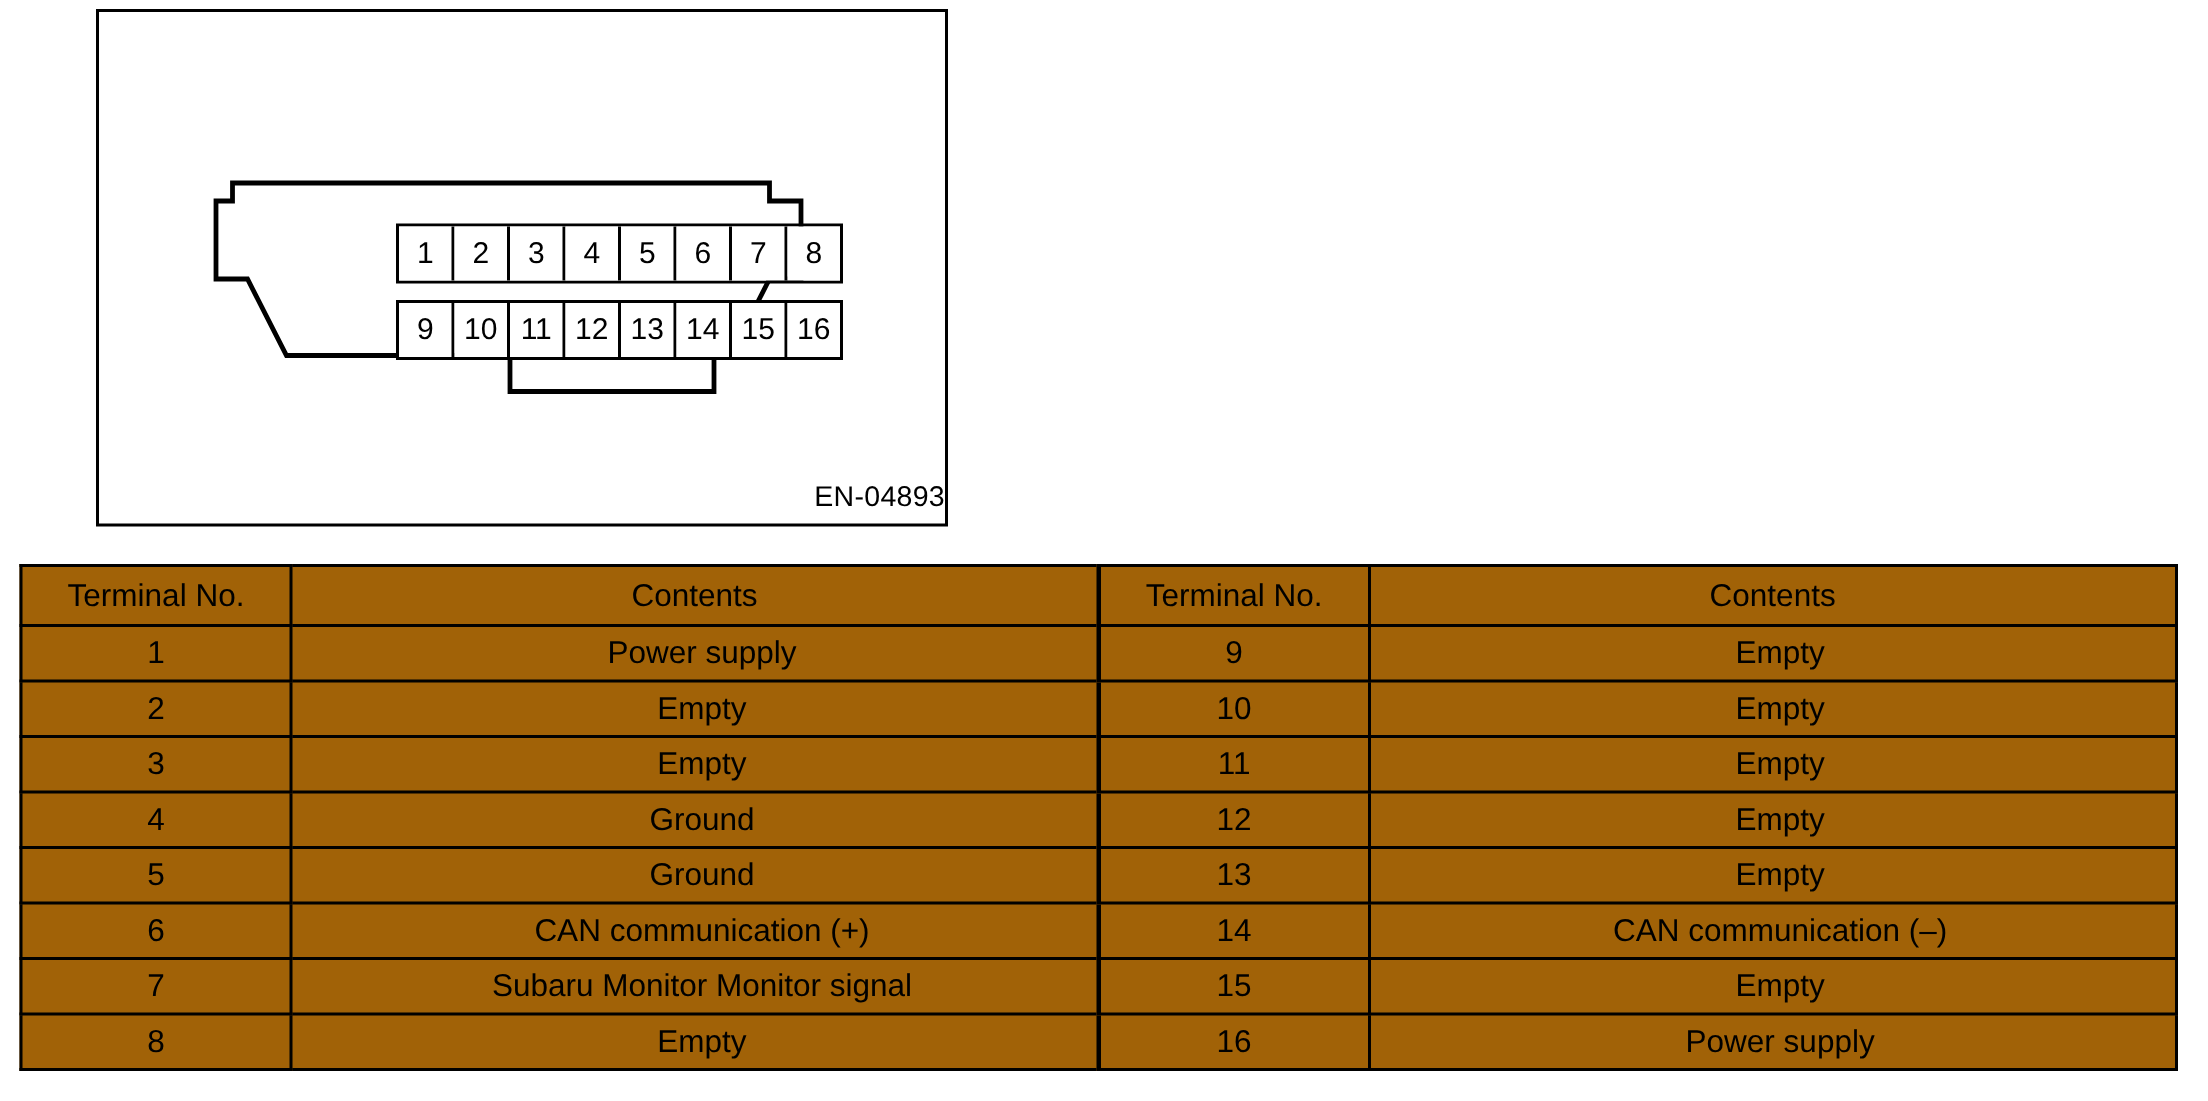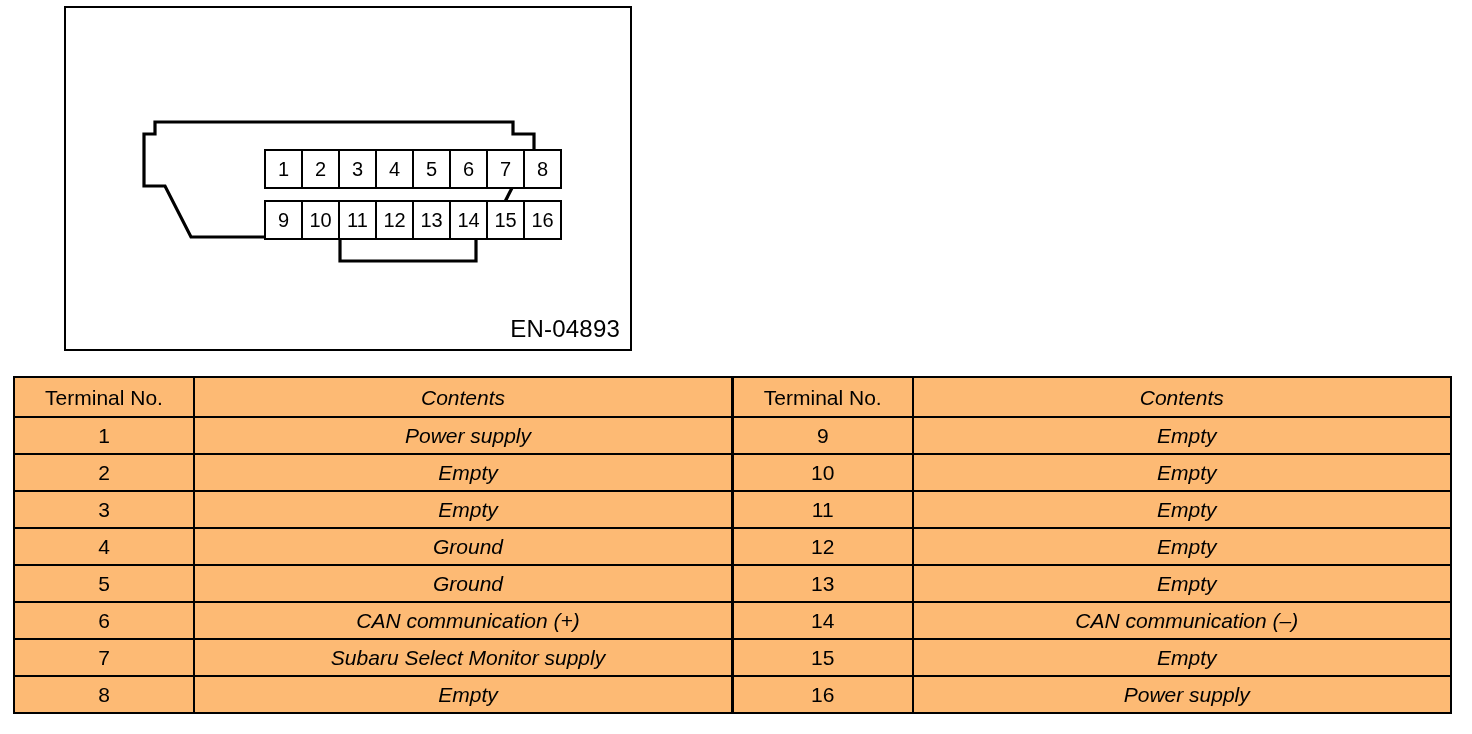--- a/index.html
+++ b/index.html
@@ -11,52 +11,52 @@
     -webkit-font-smoothing:none;
   }
 
   
   #figure-panel{
     position:absolute;left:64px;top:6px;width:568px;height:345px;
     border:2px solid #000;background:#fff;box-sizing:border-box;
   }
   #connector-svg{position:absolute;left:76px;top:112px;}
   #figure-caption{
-    position:absolute;right:10px;bottom:6px;
-    font-size:24px;letter-spacing:.2px;white-space:nowrap;text-align:right;
+    position:absolute;right:0;bottom:6px;
+    font-size:19px;letter-spacing:.2px;white-space:nowrap;text-align:right;
   }
 
   
   .pin-grid{position:absolute;left:198px;top:141px;}
   .pin-row{display:flex;}
   .pin-row.top{border:2px solid #000;border-bottom:2px solid #000;}
   .pin-row.bottom{border:2px solid #000;}
   .pin-gap{height:11px;}
   .pin-cell{
     width:35px;height:36px;
     border-right:2px solid #000;
     display:flex;align-items:center;justify-content:center;
     font-size:20px;line-height:1;background:#fff;
     box-sizing:content-box;
   }
   .pin-cell:last-child{border-right:none;}
 
   
   #terminal-table{
     position:absolute;left:13px;top:376px;width:1439px;
-    border-collapse:collapse;table-layout:fixed;background:#fdba74;
+    border-collapse:collapse;table-layout:fixed;background:#a16207;
   }
   #terminal-table td,#terminal-table th{
     border:2px solid #000;padding:0 0 0 0;height:37px;
     font-weight:normal;font-size:21px;line-height:1;
     box-sizing:border-box;
   }
   #terminal-table th{height:40px;text-align:center;}
   .col-term{width:180px;text-align:center;}
-  .col-cont{text-align:left;font-style:italic;}
+  .col-cont{text-align:left;}
   .col-cont .cell-text{padding-left:10px;display:block;text-align:center;}
   .mid-sep{border-left-width:3px!important;}
 </style>
 </head>
 <body>
 
 <div id="figure-panel">
 
   <svg id="connector-svg" width="420" height="155" viewBox="0 0 420 155">
     <path d="M 13 14
@@ -171,21 +171,21 @@
           <span class="cell-text">CAN communication (+)</span>
         </td>
       <td class="col-term mid-sep">14</td>
       <td class="col-cont">
           <span class="cell-text">CAN communication (–)</span>
         </td>
     </tr>
     <tr>
       <td class="col-term">7</td>
       <td class="col-cont">
-          <span class="cell-text">Subaru Select Monitor supply</span>
+          <span class="cell-text">Subaru Monitor Monitor signal</span>
         </td>
       <td class="col-term mid-sep">15</td>
       <td class="col-cont">
           <span class="cell-text">Empty</span>
         </td>
     </tr>
     <tr>
       <td class="col-term">8</td>
       <td class="col-cont">
           <span class="cell-text">Empty</span>

